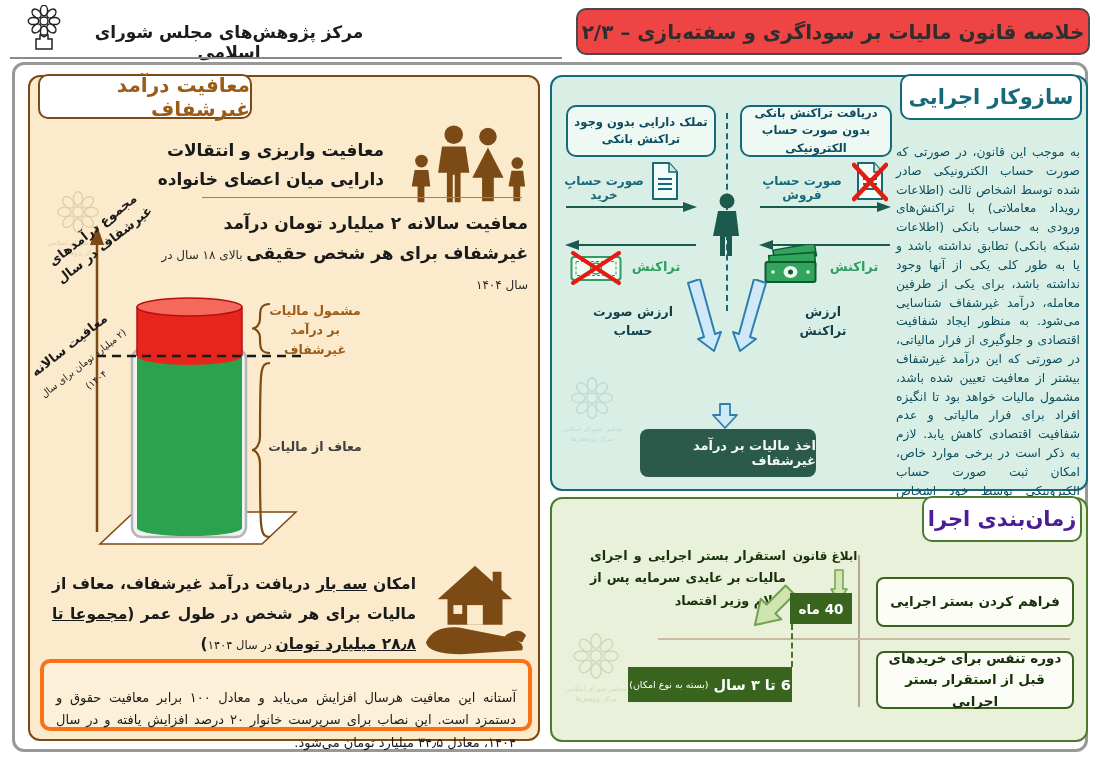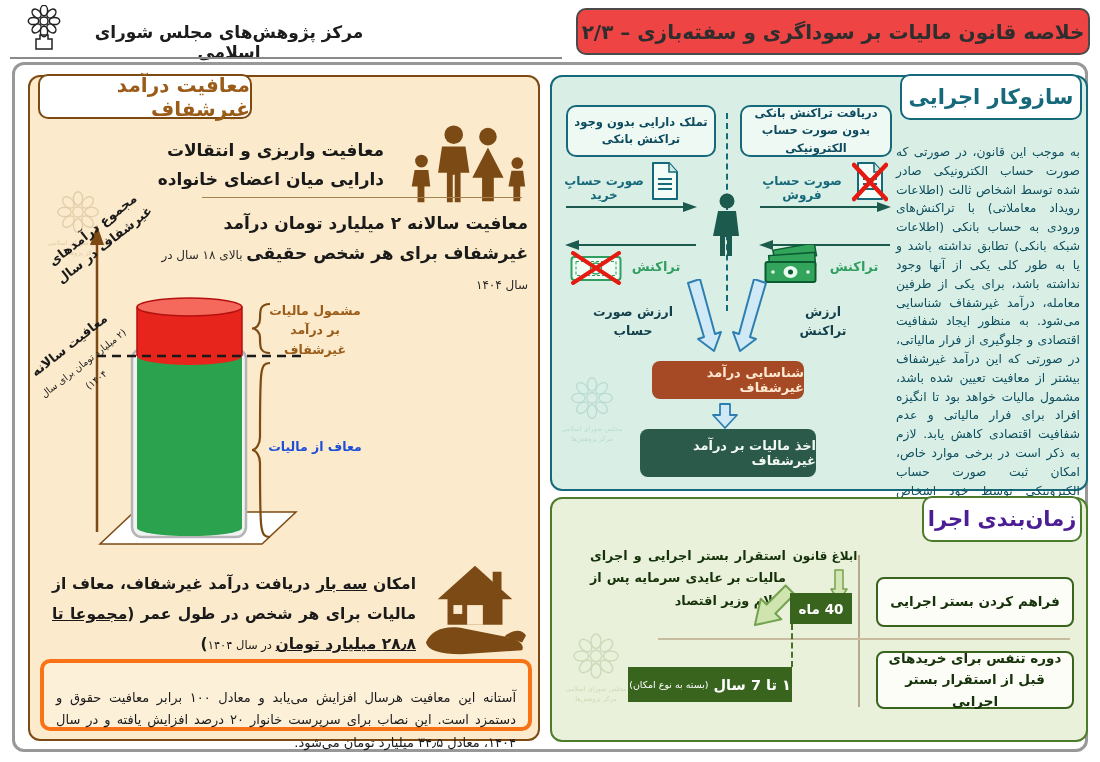--- a/index.html
+++ b/index.html
@@ -32,21 +32,21 @@
   .annual-text { right:10px; top:132px; width:372px; font-size:17px; color:#1a1a1a; text-align:right; line-height:1.75; }
   .annual-text b { font-weight:bold; }
   .annual-detail { font-size:12px; font-weight:normal; color:#2a2a2a; }
   .axis-label-top { left:10px; top:142px; width:118px; transform:rotate(-38deg); font-size:13px; font-weight:bold;
     color:#1a1a1a; text-align:center; line-height:1.45; }
   .axis-label-mid { left:-12px; top:252px; width:128px; transform:rotate(-38deg); text-align:center; color:#1a1a1a; line-height:1.35; }
   .axis-label-mid .b1 { font-size:13px; font-weight:bold; }
   .axis-label-mid .b2 { font-size:9.5px; }
   .brace-label-1 { left:238px; top:224px; width:94px; font-size:12.5px; font-weight:bold; color:#9a5c18;
     text-align:center; line-height:1.55; }
-  .brace-label-2 { left:238px; top:362px; width:94px; font-size:12.5px; font-weight:bold; color:#1d4ed8; text-align:center; }
+  .brace-label-2 { left:238px; top:362px; width:94px; font-size:12.5px; font-weight:bold; color:#404040; text-align:center; }
   .quota-note { left:324px; top:262px; width:182px; font-size:13.5px; color:#1a1a1a; text-align:justify; line-height:1.85; }
   .lifetime-text { left:22px; top:492px; width:364px; font-size:15.5px; font-weight:bold; color:#1a1a1a;
     text-align:justify; line-height:1.95; }
   .lifetime-text .u { text-decoration:underline; }
   .lifetime-text .sm { font-size:11.5px; font-weight:normal; }
   .note-box { left:10px; top:582px; width:492px; height:72px; border:4px solid #f97316; border-radius:10px;
     background:#fcf0d9; padding:24px 12px; font-size:13px; color:#1a1a1a; text-align:justify; line-height:1.72; }
 
   
   .teal-panel { left:550px; top:75px; width:538px; height:416px; background:#d9efe6; border:2.5px solid #16697a; }
@@ -269,21 +269,20 @@
     </svg>
     <div class="lbl-trans rtl" style="left:274px; top:182px;">تراکنش</div>
 
     <div class="lbl-value rtl" style="left:40px; width:82px;">ارزش صورت حساب</div>
     <div class="lbl-value rtl" style="left:232px; width:78px;">ارزش تراکنش</div>
     <svg class="abs" style="left:124px; top:202px;" width="102" height="80" viewBox="0 0 102 80">
       <polygon points="12,4 24,0 39,55 45,53 38,72 22,60 28,58" fill="#cfe9f6" stroke="#2e7fb0" stroke-width="2" stroke-linejoin="round"></polygon>
       <polygon points="90,4 78,0 63,55 57,53 64,72 80,60 74,58" fill="#cfe9f6" stroke="#2e7fb0" stroke-width="2" stroke-linejoin="round"></polygon>
     </svg>
 
-    <div class="abs rtl identify-box">شناسایی درآمد غیرشفاف</div>
     <svg class="abs" style="left:160px; top:326px;" width="26" height="26" viewBox="0 0 26 26">
       <polygon points="8,1 18,1 18,12 25,12 13,25 1,12 8,12" fill="#cfe9f6" stroke="#2e7fb0" stroke-width="1.8" stroke-linejoin="round"></polygon>
     </svg>
     <div class="abs rtl tax-box">اخذ مالیات بر درآمد غیرشفاف</div>
 
     <div class="abs rtl mech-paragraph">به موجب این قانون، در صورتی که صورت حساب الکترونیکی صادر شده توسط اشخاص ثالث (اطلاعات رویداد معاملاتی) با تراکنش‌های ورودی به حساب بانکی (اطلاعات شبکه بانکی) تطابق نداشته باشد و یا به طور کلی یکی از آنها وجود نداشته باشد، برای یکی از طرفین معامله، درآمد غیرشفاف شناسایی می‌شود. به منظور ایجاد شفافیت اقتصادی و جلوگیری از فرار مالیاتی، در صورتی که این درآمد غیرشفاف بیشتر از معافیت تعیین شده باشد، مشمول مالیات خواهد بود تا انگیزه افراد برای فرار مالیاتی و عدم شفافیت اقتصادی کاهش یابد. لازم به ذکر است در برخی موارد خاص، امکان ثبت صورت حساب الکترونیکی توسط خود اشخاص وجود دارد.</div>
 
     <div class="wm" style="left:4px; top:298px; color:#4f968a;">
       <svg width="46" height="46" viewBox="0 0 44 44">
         <g stroke="currentColor" fill="none" stroke-width="1.3">
@@ -317,21 +316,21 @@
         <polygon points="22,0 34,0 34,26 42,26 28,48 14,26 22,26" fill="#cfe4ae" stroke="#74a350" stroke-width="2" stroke-linejoin="round"></polygon>
       </g>
     </svg>
 
     <div class="abs tl-vline"></div>
     <div class="abs tl-hline"></div>
     <div class="abs rtl months-box">40 ماه</div>
     <div class="abs tl-dash"></div>
 
     <div class="abs years-box">
-      <span class="b1">۱ تا 7 سال</span>
+      <span class="b1">6 تا ۳ سال</span>
       <span class="b2">(بسته به نوع امکان)</span>
     </div>
 
     <div class="tl-box tl-box-2 rtl">دوره تنفس برای خریدهای قبل از استقرار بستر اجرایی</div>
     <div class="tl-box tl-box-1 rtl">فراهم کردن بستر اجرایی</div>
 
     <div class="wm" style="left:8px; top:132px; color:#6d8c4a;">
       <svg width="50" height="50" viewBox="0 0 44 44">
         <g stroke="currentColor" fill="none" stroke-width="1.3">
           <circle cx="22" cy="22" r="5"></circle>

